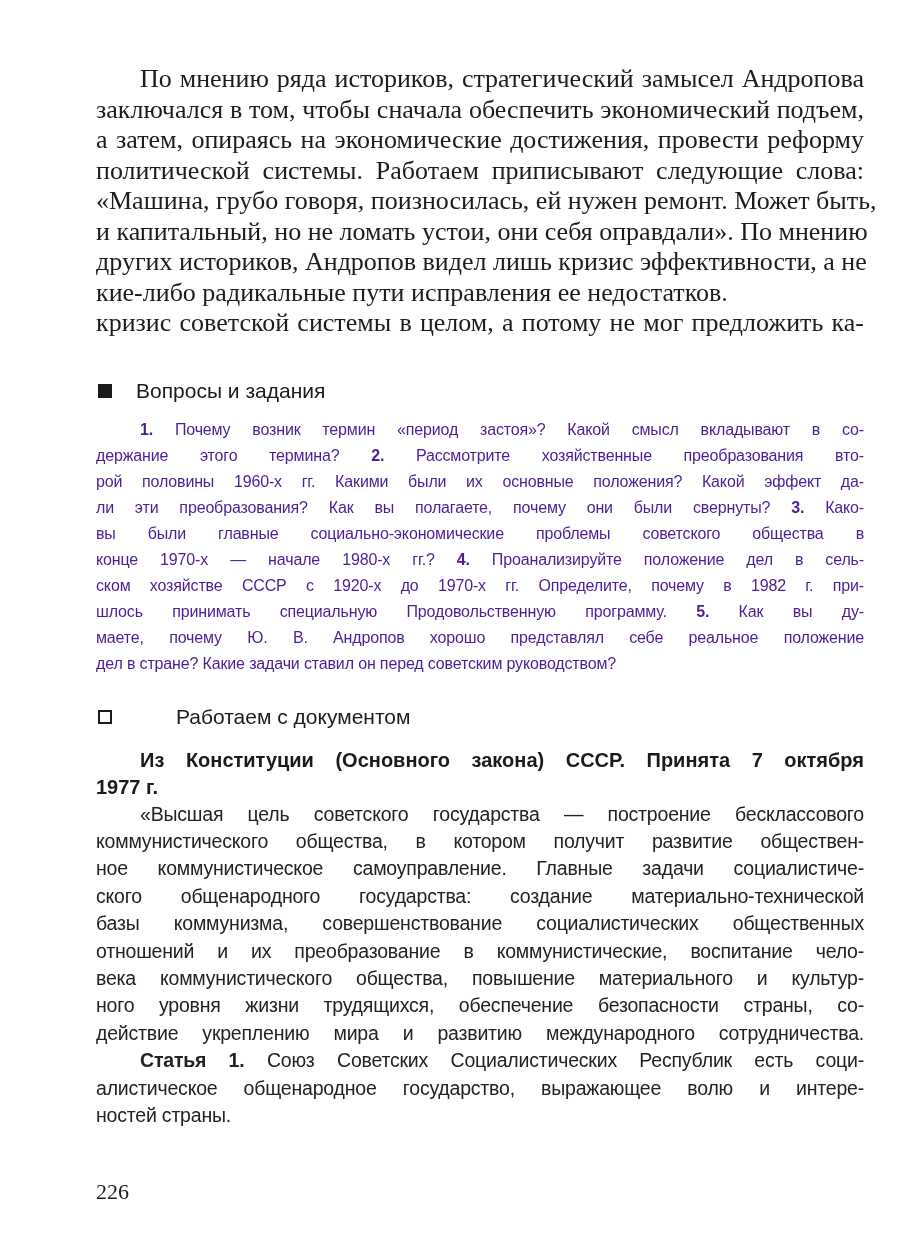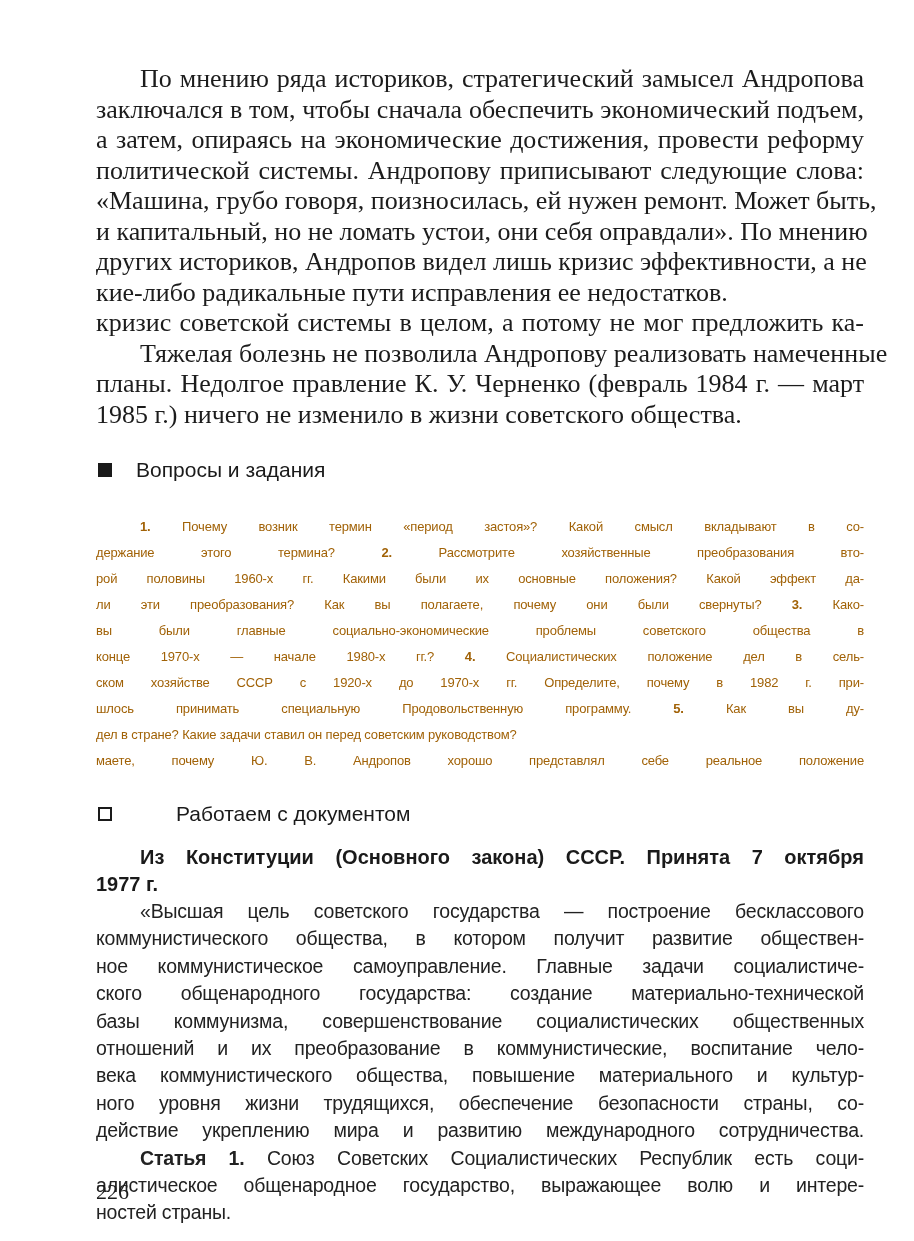--- a/index.html
+++ b/index.html
@@ -56,30 +56,30 @@
       box-sizing: border-box;
     }
     .marker.filled {
       background: #1a1a1a;
     }
     .marker.outline {
       border: 2px solid #1a1a1a;
       background: transparent;
     }
     .h-questions {
-      margin-top: 28px;
+      margin-top: 40px;
       align-items: center;
     }
     
     .questions {
-      margin-top: 32px;
+      margin-top: 14px;
       font-family: "Liberation Sans", "DejaVu Sans", sans-serif;
-      font-size: 13px;
+      font-size: 16px;
       line-height: 26px;
-      color: #a16207;
+      color: #4c1d95;
       letter-spacing: -0.15px;
     }
     .num {
       font-weight: bold;
     }
     .h-document {
       margin-top: 28px;
       gap: 40px;
     }
     
@@ -113,50 +113,45 @@
 </head>
 <body>
 
 <div class="page">
 
   <div class="serif-block">
     <div>
       <span class="line indent">По мнению ряда историков, стратегический замысел Андропова</span>
       <span class="line">заключался в том, чтобы сначала обеспечить экономический подъем,</span>
       <span class="line">а затем, опираясь на экономические достижения, провести реформу</span>
-      <span class="line">политической системы. Андропову приписывают следующие слова:</span>
+      <span class="line">политической системы. Работаем приписывают следующие слова:</span>
       <span class="line">«Машина, грубо говоря, поизносилась, ей нужен ремонт. Может быть,</span>
       <span class="line">и капитальный, но не ломать устои, они себя оправдали». По мнению</span>
       <span class="line">других историков, Андропов видел лишь кризис эффективности, а не</span>
       <span class="line last">кие-либо радикальные пути исправления ее недостатков.</span>
       <span class="line">кризис советской системы в целом, а потому не мог предложить ка-</span>
-    </div>
-    <div>
-      <span class="line indent">Тяжелая болезнь не позволила Андропову реализовать намеченные</span>
-      <span class="line">планы. Недолгое правление К. У. Черненко (февраль 1984 г. — март</span>
-      <span class="line last">1985 г.) ничего не изменило в жизни советского общества.</span>
     </div>
   </div>
 
   <div class="section-heading h-questions">
     <span class="marker filled"></span>
     <span>Вопросы и задания</span>
   </div>
 
   <div class="questions" id="questions">
       <span class="line indent"><span class="num">1.</span><span> Почему возник термин «период застоя»? Какой смысл вкладывают в со-</span></span>
       <span class="line"><span>держание этого термина? </span><span class="num">2.</span><span> Рассмотрите хозяйственные преобразования вто-</span></span>
       <span class="line"><span>рой половины 1960-х гг. Какими были их основные положения? Какой эффект да-</span></span>
       <span class="line"><span>ли эти преобразования? Как вы полагаете, почему они были свернуты? </span><span class="num">3.</span><span> Како-</span></span>
       <span class="line"><span>вы были главные социально-экономические проблемы советского общества в</span></span>
-      <span class="line"><span>конце 1970-х — начале 1980-х гг.? </span><span class="num">4.</span><span> Социалистических положение дел в сель-</span></span>
+      <span class="line"><span>конце 1970-х — начале 1980-х гг.? </span><span class="num">4.</span><span> Проанализируйте положение дел в сель-</span></span>
       <span class="line"><span>ском хозяйстве СССР с 1920-х до 1970-х гг. Определите, почему в 1982 г. при-</span></span>
       <span class="line"><span>шлось принимать специальную Продовольственную программу. </span><span class="num">5.</span><span> Как вы ду-</span></span>
+      <span class="line"><span>маете, почему Ю. В. Андропов хорошо представлял себе реальное положение</span></span>
       <span class="line last"><span>дел в стране? Какие задачи ставил он перед советским руководством?</span></span>
-      <span class="line"><span>маете, почему Ю. В. Андропов хорошо представлял себе реальное положение</span></span>
     </div>
 
   <div class="section-heading h-document">
     <span class="marker outline"></span>
     <span>Работаем с документом</span>
   </div>
 
   <div class="doc-title">
     <span class="line indent">Из Конституции (Основного закона) СССР. Принята 7 октября</span>
     <span class="line last">1977 г.</span>

